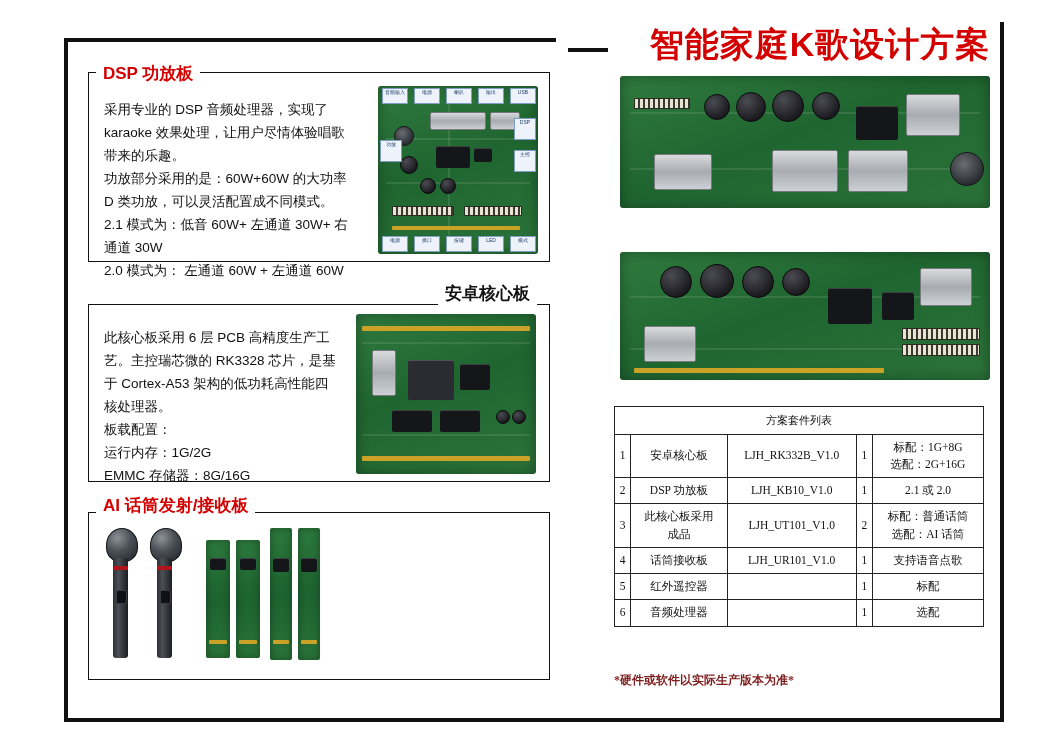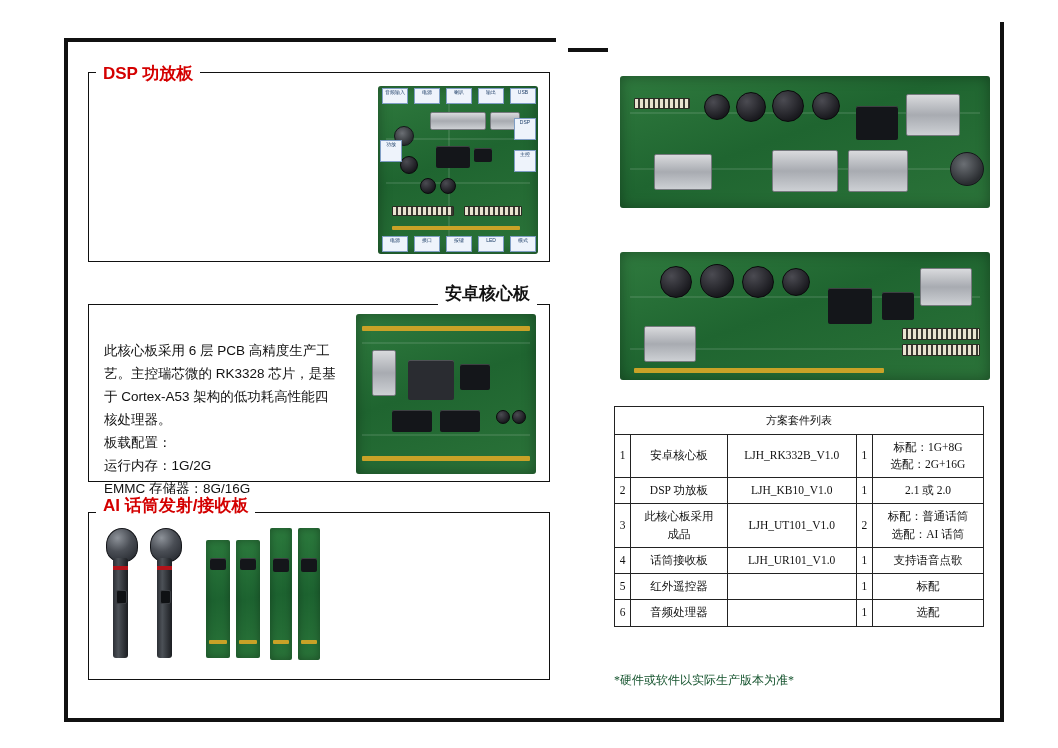--- a/index.html
+++ b/index.html
@@ -227,39 +227,44 @@
   .col-pcba { width: 74px; }
   .col-pcb { width: 98px; }
   .col-qty { width: 38px; }
   .col-desc { width: 106px; }
   .note {
     position: absolute;
     left: 614px;
     top: 672px;
     font-family: "Liberation Serif", serif;
     font-size: 12px;
-    font-weight: normal;
-    color: #14532d;
+    font-weight: bold;
+    color: #7f1d1d;
   }
   .two-line { white-space: pre-line; }
 </style>
 </head>
 <body>
 
 <div id="page">
 
   <div class="left-rule"></div>
   <div class="top-rule"></div>
   <div class="bottom-rule"></div>
   <div class="right-rule"></div>
   <div class="title-rule"></div>
 
+  <div class="title">智能家庭K歌设计方案</div>
 
   <div class="panel" style="left:88px; top:72px; width:462px; height:190px;"></div>
   <div class="panel-label label-red" style="left:96px; top:62px;">DSP 功放板</div>
+  <div class="body-text two-line" style="left:104px; top:98px; width:250px;">采用专业的 DSP 音频处理器，实现了 karaoke 效果处理，让用户尽情体验唱歌带来的乐趣。
+功放部分采用的是：60W+60W 的大功率 D 类功放，可以灵活配置成不同模式。
+2.1 模式为：低音 60W+ 左通道 30W+ 右通道 30W
+2.0 模式为： 左通道 60W + 左通道 60W</div>
 
   <div class="board pcb-green" style="left:378px; top:86px; width:160px; height:168px;">
     <div class="trace" style="left:8px; top:52px; width:144px; height:2px;"></div>
     <div class="trace" style="left:8px; top:96px; width:144px; height:2px;"></div>
     <div class="trace" style="left:70px; top:10px; width:2px; height:140px;"></div>
     <div class="chip" style="left:58px; top:60px; width:34px; height:22px;"></div>
     <div class="chip" style="left:96px; top:62px; width:18px; height:14px;"></div>
     <div class="silver" style="left:52px; top:26px; width:54px; height:16px;"></div>
     <div class="silver" style="left:112px; top:26px; width:28px; height:16px;"></div>
     <div class="cap" style="left:22px; top:70px; width:16px; height:16px;"></div>
@@ -280,21 +285,21 @@
   <div class="callout-box" style="left:514px; top:118px; width:22px; height:22px;">DSP</div>
   <div class="callout-box" style="left:514px; top:150px; width:22px; height:22px;">主控</div>
   <div class="callout-box" style="left:382px; top:236px; width:26px; height:16px;">电源</div>
   <div class="callout-box" style="left:414px; top:236px; width:26px; height:16px;">接口</div>
   <div class="callout-box" style="left:446px; top:236px; width:26px; height:16px;">按键</div>
   <div class="callout-box" style="left:478px; top:236px; width:26px; height:16px;">LED</div>
   <div class="callout-box" style="left:510px; top:236px; width:26px; height:16px;">模式</div>
 
   <div class="panel" style="left:88px; top:304px; width:462px; height:178px;"></div>
   <div class="panel-label label-black" style="left:438px; top:282px;">安卓核心板</div>
-  <div class="body-text two-line" style="left:104px; top:326px; width:236px;margin-top:13px;">此核心板采用 6 层 PCB 高精度生产工艺。主控瑞芯微的 RK3328 芯片，是基于 Cortex-A53 架构的低功耗高性能四核处理器。
+  <div class="body-text two-line" style="left:104px; top:326px; width:236px;">此核心板采用 6 层 PCB 高精度生产工艺。主控瑞芯微的 RK3328 芯片，是基于 Cortex-A53 架构的低功耗高性能四核处理器。
 板载配置：
 运行内存：1G/2G
 EMMC 存储器：8G/16G</div>
 
   <div class="board pcb-green" style="left:356px; top:314px; width:180px; height:160px;">
     <div class="trace" style="left:6px; top:28px; width:168px; height:2px;"></div>
     <div class="trace" style="left:6px; top:120px; width:168px; height:2px;"></div>
     <div class="chip" style="left:52px; top:46px; width:46px; height:40px; background:#2a2c31;"></div>
     <div class="chip" style="left:104px; top:50px; width:30px; height:26px;"></div>
     <div class="chip" style="left:36px; top:96px; width:40px; height:22px;"></div>

